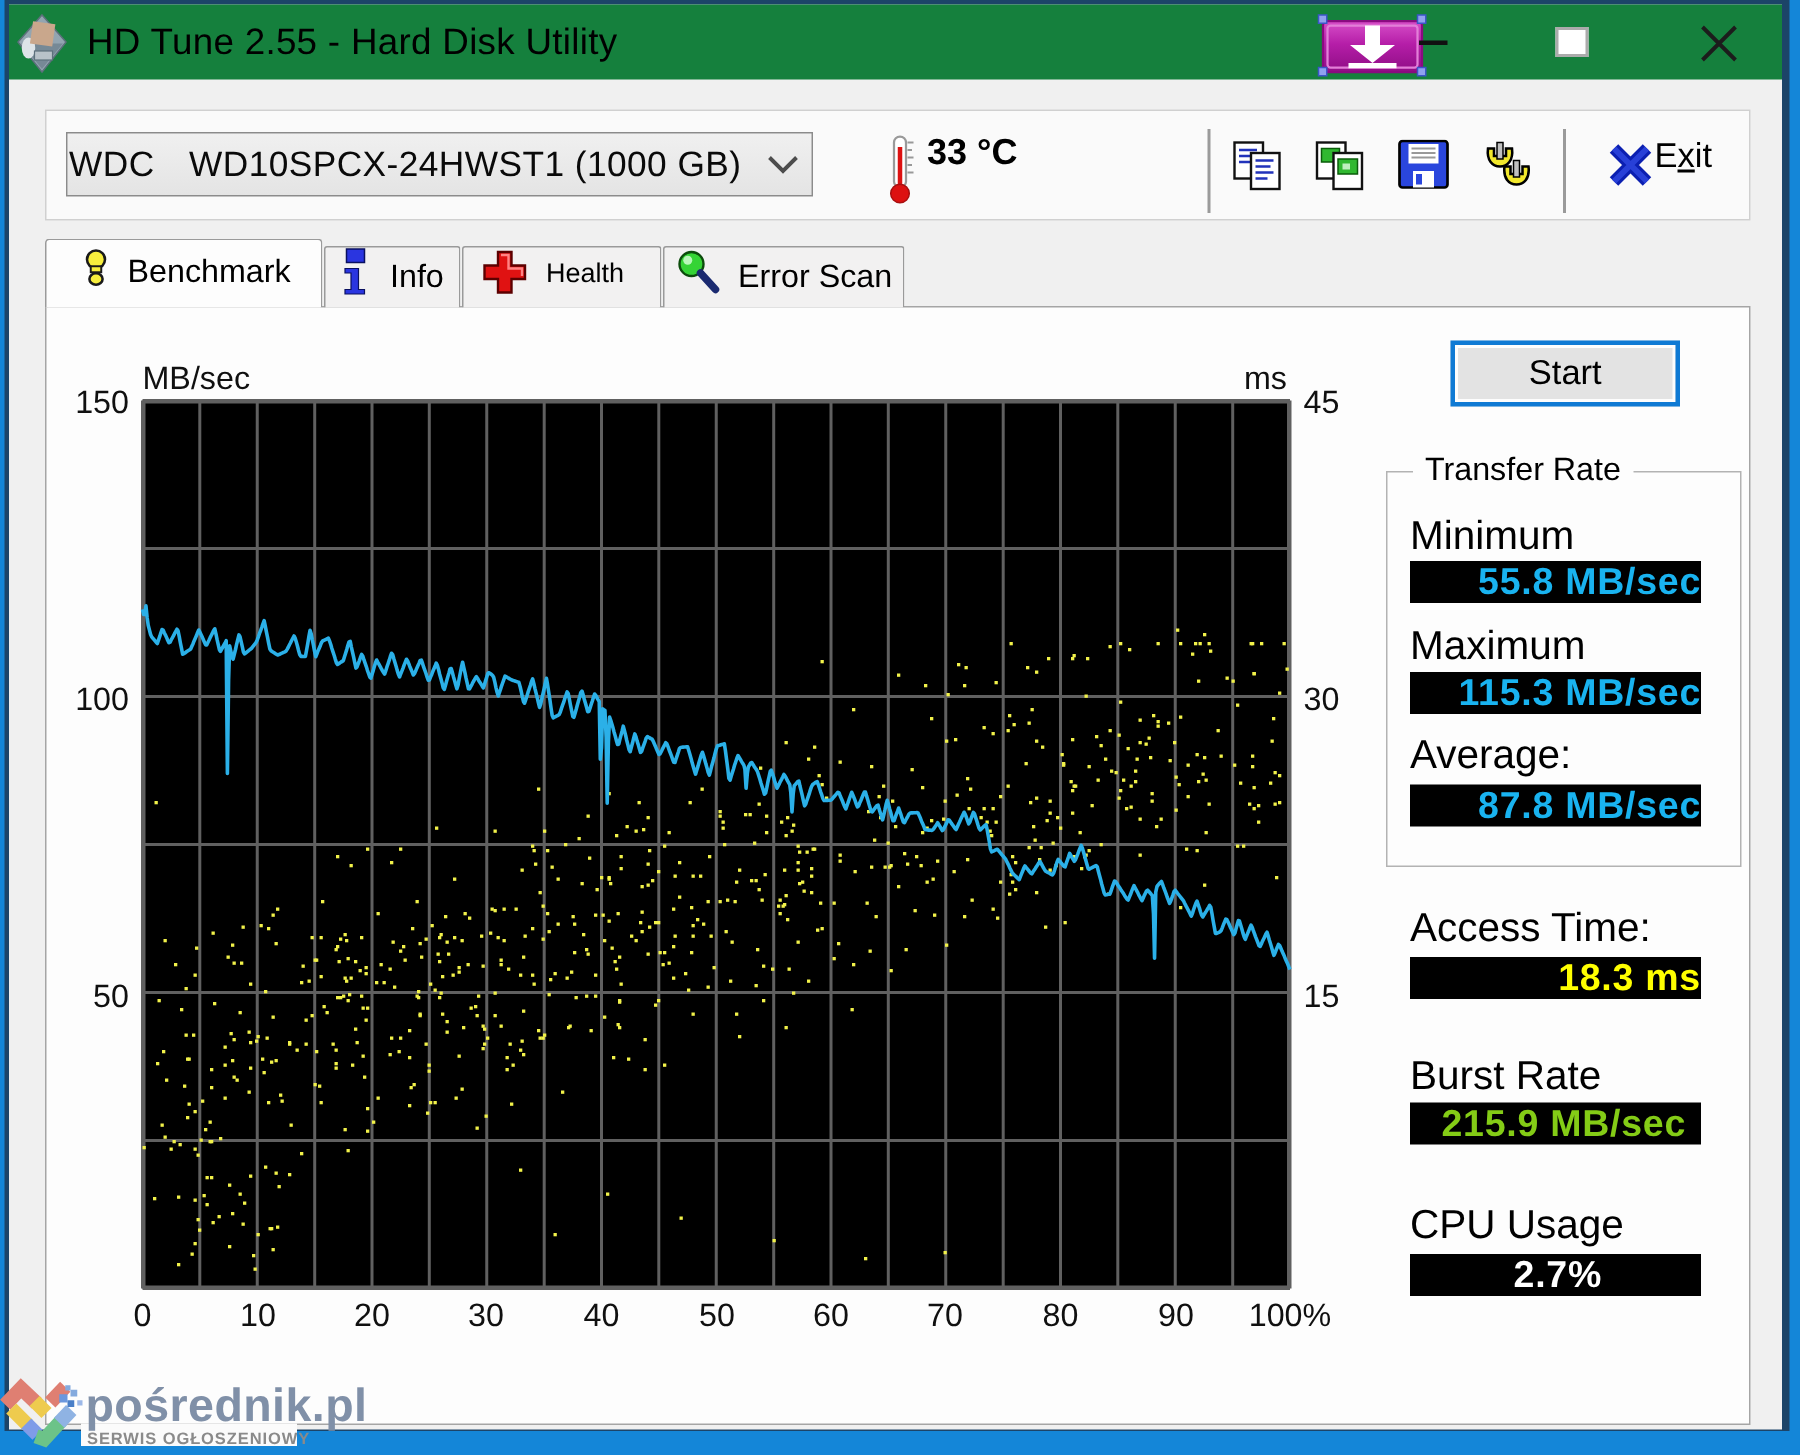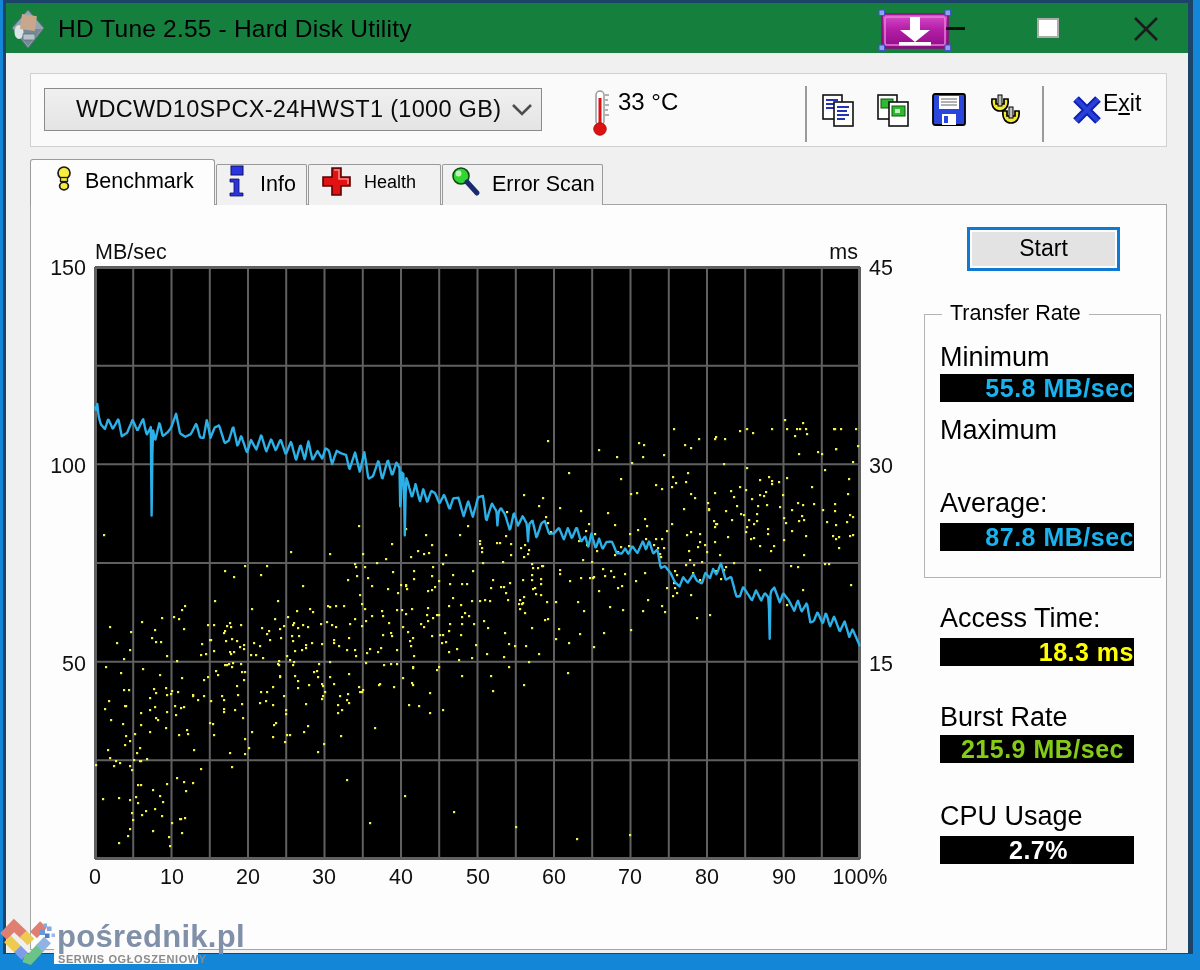--- a/index.html
+++ b/index.html
@@ -43,31 +43,31 @@
 <rect x="2" y="37" width="5.5" height="5.5" fill="#8fa2ef" stroke="#3c55c8"></rect>
 <rect x="68" y="37" width="5.5" height="5.5" fill="#8fa2ef" stroke="#3c55c8"></rect>
 </svg>
   <div class="abs" style="left:940px;top:24px;width:19px;height:3px;background:#111"></div>
   <div class="abs" style="left:1031px;top:15px;width:22px;height:20px;border:2px solid #ababab;background:#fff"></div>
   <svg class="abs" style="left:1126px;top:12px" width="28" height="28" viewBox="0 0 28 28">
 <path d="M3 3 L25 25 M25 3 L3 25" stroke="#1c1c1c" stroke-width="2.6"></path>
 </svg>
  </div>
  <div id="toolbar"></div>
- <div id="combo"><span style="margin-left:31px">WDC</span><span style="">WD10SPCX-24HWST1 (1000 GB)</span></div>
+ <div id="combo"><span style="margin-left:1px">WDC</span><span style="margin-left:23px">WD10SPCX-24HWST1 (1000 GB)</span></div>
  <svg class="abs" style="left:503px;top:98px" width="26" height="18" viewBox="0 0 26 18">
 <path d="M4 4 L13 13 L22 4" stroke="#4d4d4d" stroke-width="2.6" fill="none"></path>
 </svg>
  <svg class="abs" style="left:581px;top:85px" width="26" height="50" viewBox="0 0 26 50">
 <rect x="9" y="3" width="8" height="34" rx="4" fill="#fff" stroke="#9a9a9a" stroke-width="1.5"></rect>
 <rect x="11.5" y="10" width="3" height="28" fill="#dd1111"></rect>
 <circle cx="13" cy="41" r="6.2" fill="#dd1111" stroke="#a80f0f" stroke-width="1"></circle>
 <path d="M18 7 h4 M18 12 h3 M18 17 h4 M18 22 h3 M18 27 h4" stroke="#999" stroke-width="1.3"></path>
 </svg>
- <div class="abs" style="left:612px;top:85px;font-size:24px;font-weight:normal;color:#000">33 °C</div>
+ <div class="abs" style="left:612px;top:85px;font-size:24px;font-weight:bold;color:#000">33 °C</div>
  <div class="abs" style="left:799px;top:83px;width:2px;height:56px;background:#9a9a9a"></div>
  <svg class="abs" style="left:815px;top:90px" width="216" height="38" viewBox="0 0 216 38">
 <g>
  <rect x="2" y="2" width="19" height="24" fill="#fff" stroke="#111" stroke-width="1.6"></rect>
         <path d="M5 7 h12 M5 11 h10 M5 15 h12" stroke="#2233bb" stroke-width="1.8"></path>
  <rect x="13" y="9" width="19" height="24" fill="#fff" stroke="#111" stroke-width="1.6"></rect>
         <path d="M16 14 h12 M16 18 h10 M16 22 h12 M16 26 h8" stroke="#2233bb" stroke-width="1.8"></path>
 </g>
 <g transform="translate(55 0)">
  <rect x="2" y="2" width="19" height="24" fill="#fff" stroke="#111" stroke-width="1.6"></rect>
@@ -877,20 +877,21 @@
         <text x="784" y="884" text-anchor="middle">90</text>
         <text x="860" y="884" text-anchor="middle">100%</text>
 </g>
 </svg>
  <div class="abs" style="left:961px;top:224px;width:153px;height:44px;background:#e3e3e3;border:3px solid #0f7ad4;box-shadow:inset 0 0 0 2px #fdfdfd;text-align:center;font-size:23px;line-height:37px;color:#000">Start</div>
  <div class="abs" style="left:918px;top:311px;width:237px;height:264px;border:1px solid #b3b3b3"></div>
  <div class="abs" style="left:936px;top:298px;font-size:21.5px;background:#fdfdfd;padding:0 8px">Transfer Rate</div>
  <div class="rlabel" style="top:339px">Minimum</div>
  <div class="blackbox" style="top:371px;color:#19b3f0">55.8 MB/sec</div>
  <div class="rlabel" style="top:412px">Maximum</div>
+ <div class="blackbox" style="top:445px;color:#19b3f0">115.3 MB/sec</div>
  <div class="rlabel" style="top:485px">Average:</div>
  <div class="blackbox" style="top:520px;color:#19b3f0">87.8 MB/sec</div>
  <div class="rlabel" style="top:600px">Access Time:</div>
  <div class="blackbox" style="top:635px;color:#ffff00;">18.3 ms</div>
  <div class="rlabel" style="top:699px">Burst Rate</div>
  <div class="blackbox" style="top:732px;color:#84cc16;padding-right:10px">215.9 MB/sec</div>
  <div class="rlabel" style="top:798px">CPU Usage</div>
  <div class="blackbox" style="top:833px;color:#fff;padding-right:66px">2.7%</div>
 </div>
 <svg class="abs" style="left:0;top:900px;z-index:9" width="290" height="70" viewBox="0 0 290 70">

